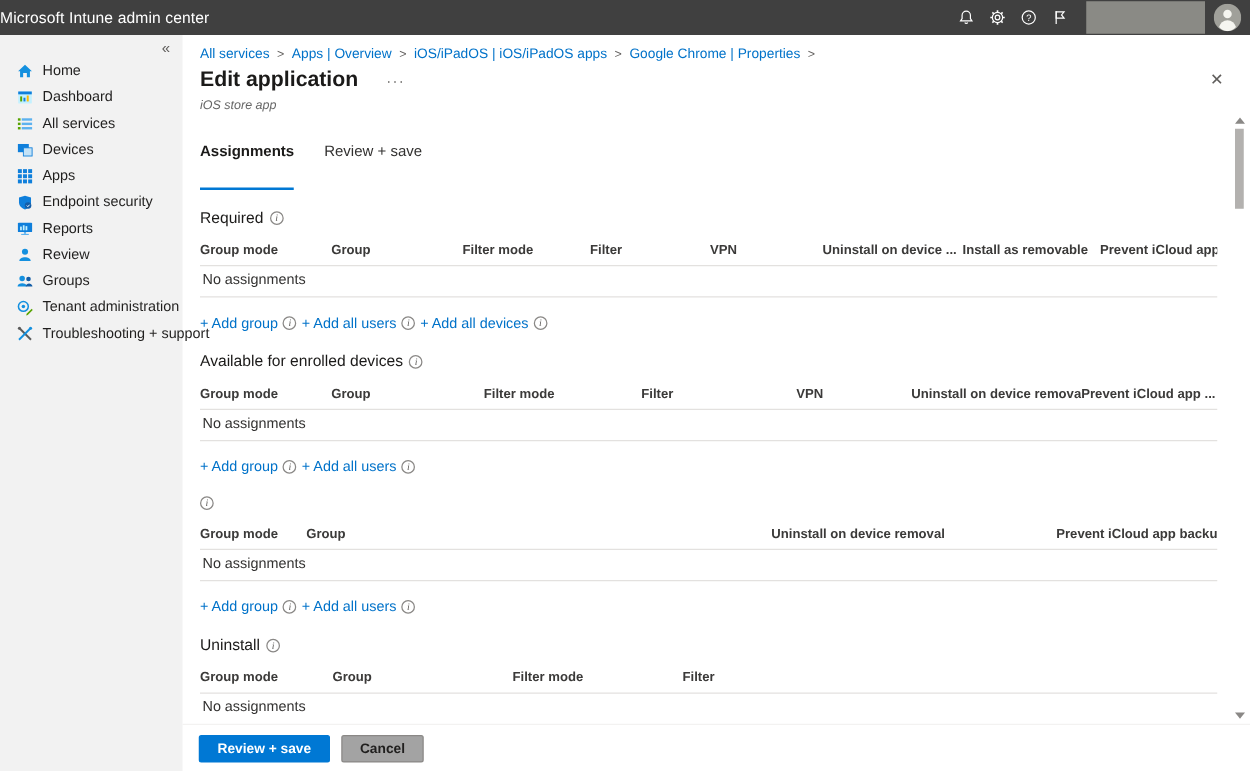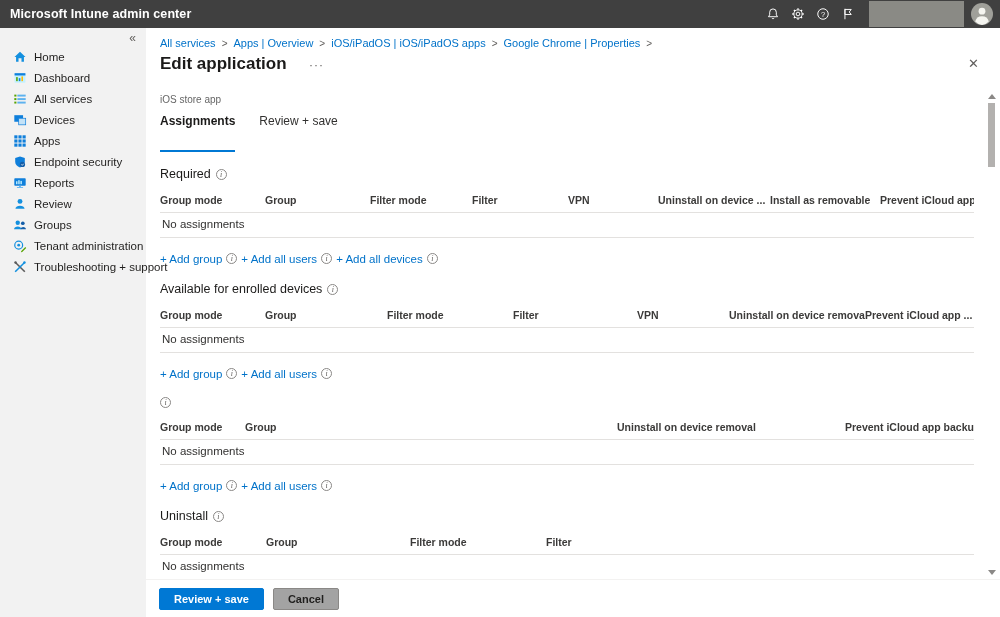--- a/index.html
+++ b/index.html
@@ -7,21 +7,21 @@
   body {
     width:1000px; height:617px; overflow:hidden; position:relative;
     font-family:"Liberation Sans","DejaVu Sans",sans-serif;
     background:#fff; color:#201f1e;
     -webkit-font-smoothing:antialiased;
   }
 
   
   .topbar { position:absolute; top:0; left:0; right:0; height:28px;
     background:var(--topbar-bg,#404040); display:flex; align-items:center; color:#fff; z-index:5; }
-  .topbar-title { font-size:12.5px; font-weight:700; padding-left:10px; letter-spacing:.1px; }
+  .topbar-title { font-size:12.5px; font-weight:400; padding-left:0; letter-spacing:.1px; }
   .topbar-right { margin-left:auto; display:flex; align-items:center; height:100%; }
   .tb-icon { width:25px; height:100%; display:flex; align-items:center; justify-content:center; cursor:pointer; }
   .redacted { width:95px; height:26px; background:var(--redacted-box,#8a8a85); margin-left:9px; }
   .avatar-wrap { width:36px; height:100%; display:flex; align-items:center; justify-content:center; cursor:pointer; }
 
   
   .sidebar { position:absolute; top:28px; left:0; width:146px; bottom:0;
     background:var(--sidebar-bg,#f2f2f2); z-index:4; }
   .collapse { position:absolute; top:3px; right:10px; color:#605e5c; font-size:12px; cursor:pointer; }
   .side-nav { padding-top:18px; }
@@ -32,21 +32,21 @@
 
   
   .main { position:absolute; left:146px; top:28px; right:0; bottom:0; background:#fff; }
   .breadcrumb { padding:9px 0 0 14px; font-size:11px; display:flex; align-items:center; white-space:nowrap; }
   .crumb { color:var(--link,#0072c9); cursor:pointer; margin-right:6px; }
   .crumb-sep { color:#605e5c; margin-right:6px; font-size:10px; }
   .page-head { position:relative; padding-left:14px; margin-top:5px; }
   .page-title { font-size:17px; font-weight:700; color:#1b1a19; display:inline-block; }
   .ellipsis-btn { color:#605e5c; margin-left:18px; font-size:12px; letter-spacing:1px; cursor:pointer; }
   .close-btn { position:absolute; right:21px; top:2px; font-size:13px; color:#605e5c; cursor:pointer; }
-  .subtitle { padding-left:14px; font-size:10px; color:#666; margin-top:20px; }
+  .subtitle { padding-left:14px; font-size:10px; color:#666; margin-top:5px;font-style:italic; }
 
   .content { position:absolute; left:14px; right:26px; top:80px; bottom:38px; overflow:hidden; }
 
   .tabs { display:flex; gap:24px; font-size:12px; margin-top:6px; }
   .tab { padding-bottom:22px; cursor:pointer; color:#323130; border-bottom:2.5px solid transparent; }
   .tab.active { font-weight:700; color:#1b1a19; border-bottom-color:var(--accent,#0078d4); }
 
   .section { margin-top:17px; }
   .section:first-of-type { margin-top:15px; }
   .sec-title-row { display:flex; align-items:center; gap:5px; }

